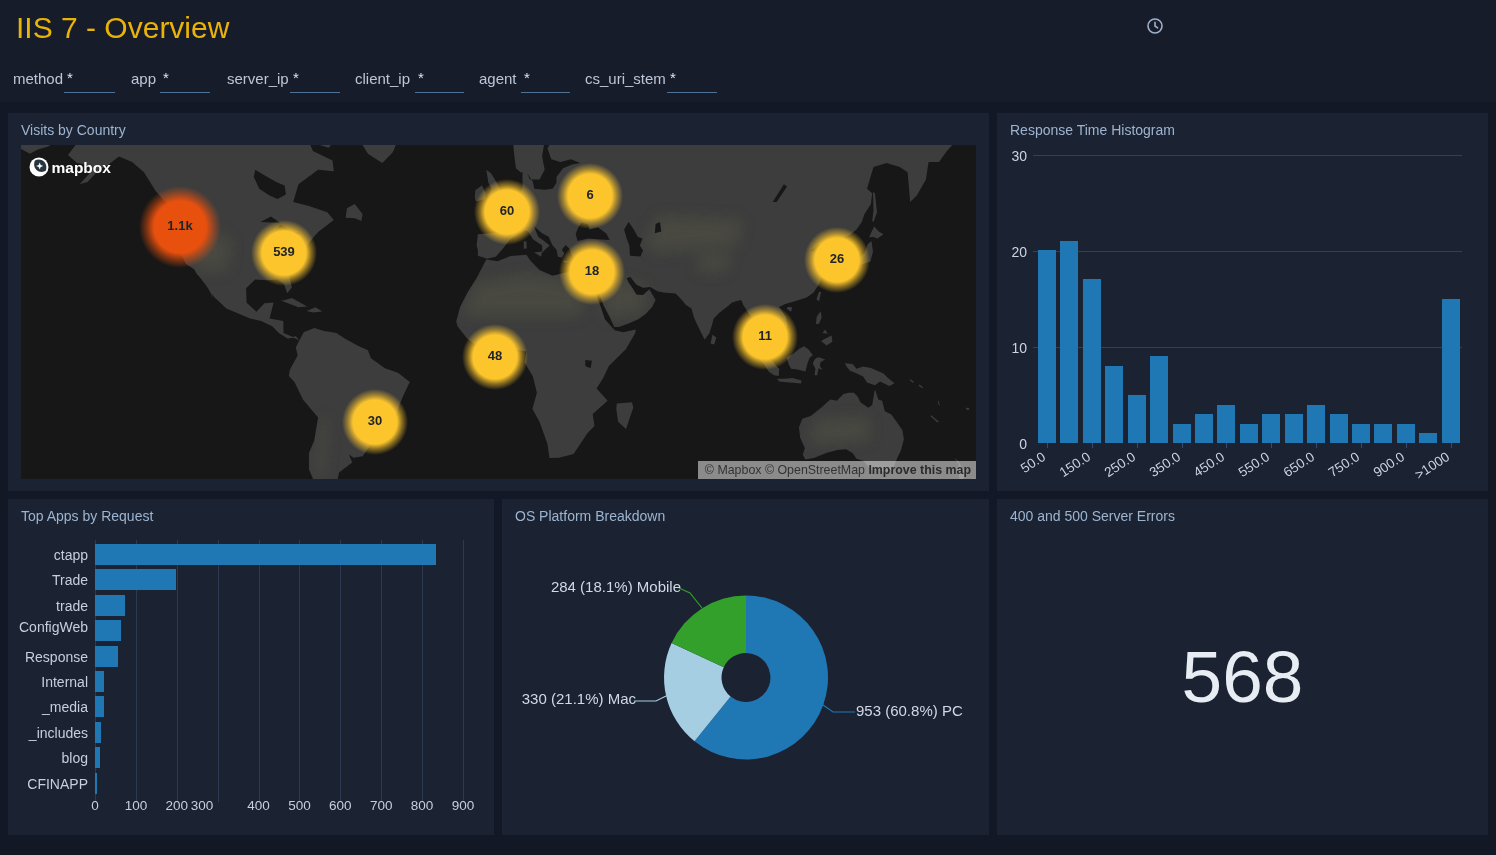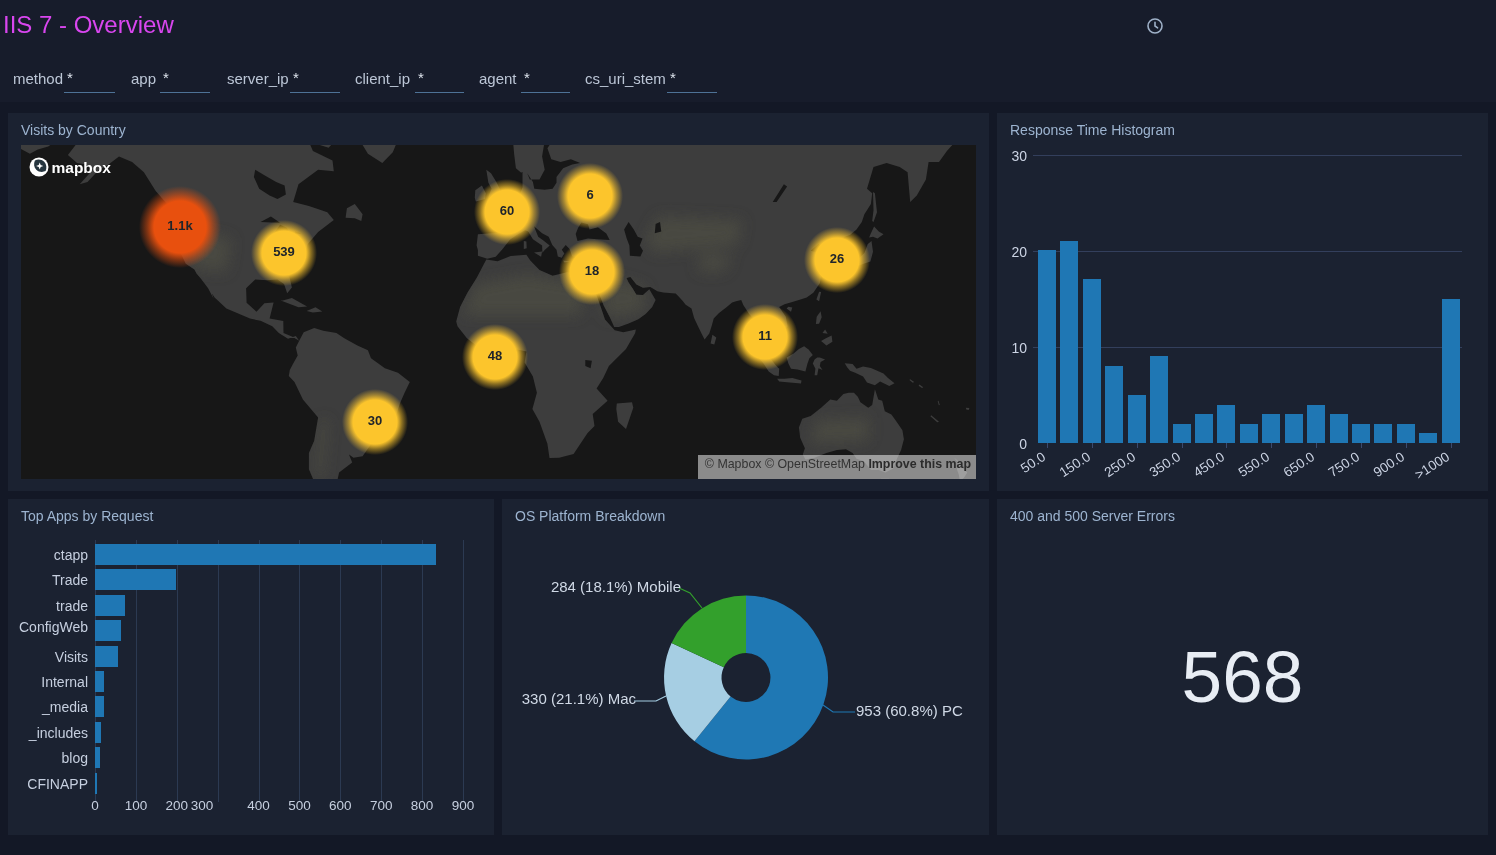--- a/index.html
+++ b/index.html
@@ -1,34 +1,34 @@
 <!DOCTYPE html>
 <html><head><meta charset="utf-8"><title>IIS 7 - Overview</title><style>
 * { margin:0; padding:0; box-sizing:border-box; }
 html,body { width:1496px; height:855px; overflow:hidden; background:#131826;
   font-family:"Liberation Sans", sans-serif; }
 #header { position:absolute; left:0; top:0; width:1496px; height:102px; background:#171c2b; }
-#htitle { position:absolute; left:3px; top:11px; font-size:24px; color:#d946ef; }
+#htitle { position:absolute; left:16px; top:11px; font-size:30px; color:#eab308; }
 #trange { position:absolute; right:17px; top:18px; font-size:14.6px; letter-spacing:-0.3px; color:#becbdc; white-space:nowrap;
   border-bottom:2px solid #e8551f; padding-bottom:3px; }
 .flabel { position:absolute; top:70px; font-size:15px; color:#bcc6d6; }
 .finput { position:absolute; top:69px; font-size:15px; color:#dfe5ee; text-align:left; padding-left:3px;
   border-bottom:1px solid #4e7296; height:24px; }
 .panel { position:absolute; background:#1b2231; }
 .ptitle { position:absolute; left:13px; top:9px; font-size:14px; color:#9db4d0; }
 #map { position:absolute; left:13px; top:32px; width:955px; height:334px; overflow:hidden; background:#171717; }
 .mker { position:absolute; border-radius:50%;
   background:radial-gradient(circle, #fcc52c 0 22px, rgba(252,197,44,.5) 27px, rgba(252,197,44,0) 33px); }
 .mker.red { background:radial-gradient(circle, #e8500e 0 26px, rgba(232,80,14,.5) 33px, rgba(232,80,14,0) 41px); }
 .mlbl { position:absolute; width:60px; text-align:center; font-size:13px; font-weight:bold; color:#20252b; }
 #legend { position:absolute; left:13px; top:217px; width:77px; height:108px; background:#8295a6; }
 #legend .t { position:absolute; left:8px; top:13px; font-size:13px; color:#1b2733; }
 #legend .sq { position:absolute; left:8px; width:16px; height:24px; }
 #legend .rl { position:absolute; left:32px; font-size:12.5px; color:#44627b; }
-#attrib { position:absolute; right:-1px; bottom:0; height:24px; background:rgba(255,255,255,0.5);
+#attrib { position:absolute; right:-1px; bottom:0; height:18px; background:rgba(255,255,255,0.5);
   color:#333; font-size:12.4px; line-height:18px; padding:0 6px 0 7px; }
 #attrib b { color:#2b2b2b; }
 .hbar { position:absolute; width:18px; background:#1f77b4; }
 .hyl { position:absolute; width:30px; text-align:right; font-size:14px; color:#ccd4e4; }
 .hgrid { position:absolute; left:36px; width:429px; height:1px; background:#333f5c; }
 .hxl { position:absolute; width:68px; text-align:right; font-size:13.5px; color:#ccd4e4;
   transform:rotate(-33deg); transform-origin:100% 0; }
 .htick { position:absolute; top:330px; width:1px; height:5px; background:#3a4a6e; }
 .alabel { position:absolute; left:0; width:80px; text-align:right; font-size:14px; color:#c6cfdf; }
 .abar { position:absolute; left:87px; height:21px; background:#1f77b4; }
@@ -178,21 +178,21 @@
     <div class="agrid" style="left:414.1px"></div>
     <div class="agrid" style="left:455.0px"></div>
   <div class="alabel" style="top:48.0px">ctapp</div>
     <div class="abar" style="top:45.0px;width:341.0px"></div>
     <div class="alabel" style="top:73.4px">Trade</div>
     <div class="abar" style="top:70.4px;width:81.0px"></div>
     <div class="alabel" style="top:98.8px">trade</div>
     <div class="abar" style="top:95.8px;width:29.8px"></div>
     <div class="alabel" style="top:120px">ConfigWeb</div>
     <div class="abar" style="top:121.2px;width:26.2px"></div>
-    <div class="alabel" style="top:149.6px">Visits</div>
+    <div class="alabel" style="top:149.6px">Response</div>
     <div class="abar" style="top:146.6px;width:22.9px"></div>
     <div class="alabel" style="top:175.0px">Internal</div>
     <div class="abar" style="top:172.0px;width:8.6px"></div>
     <div class="alabel" style="top:200.4px">_media</div>
     <div class="abar" style="top:197.4px;width:9.0px"></div>
     <div class="alabel" style="top:225.8px">_includes</div>
     <div class="abar" style="top:222.8px;width:6.1px"></div>
     <div class="alabel" style="top:251.2px">blog</div>
     <div class="abar" style="top:248.2px;width:4.9px"></div>
     <div class="alabel" style="top:276.6px">CFINAPP</div>

